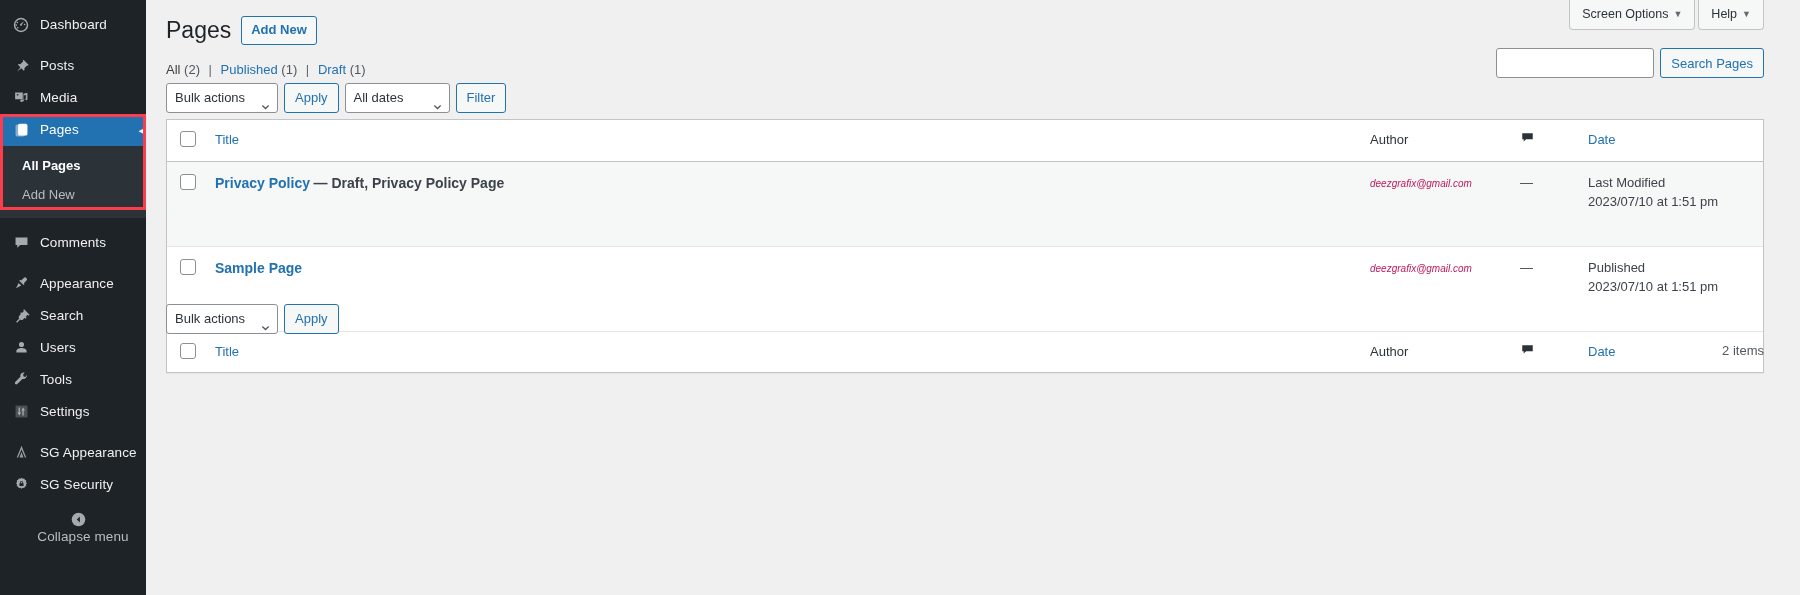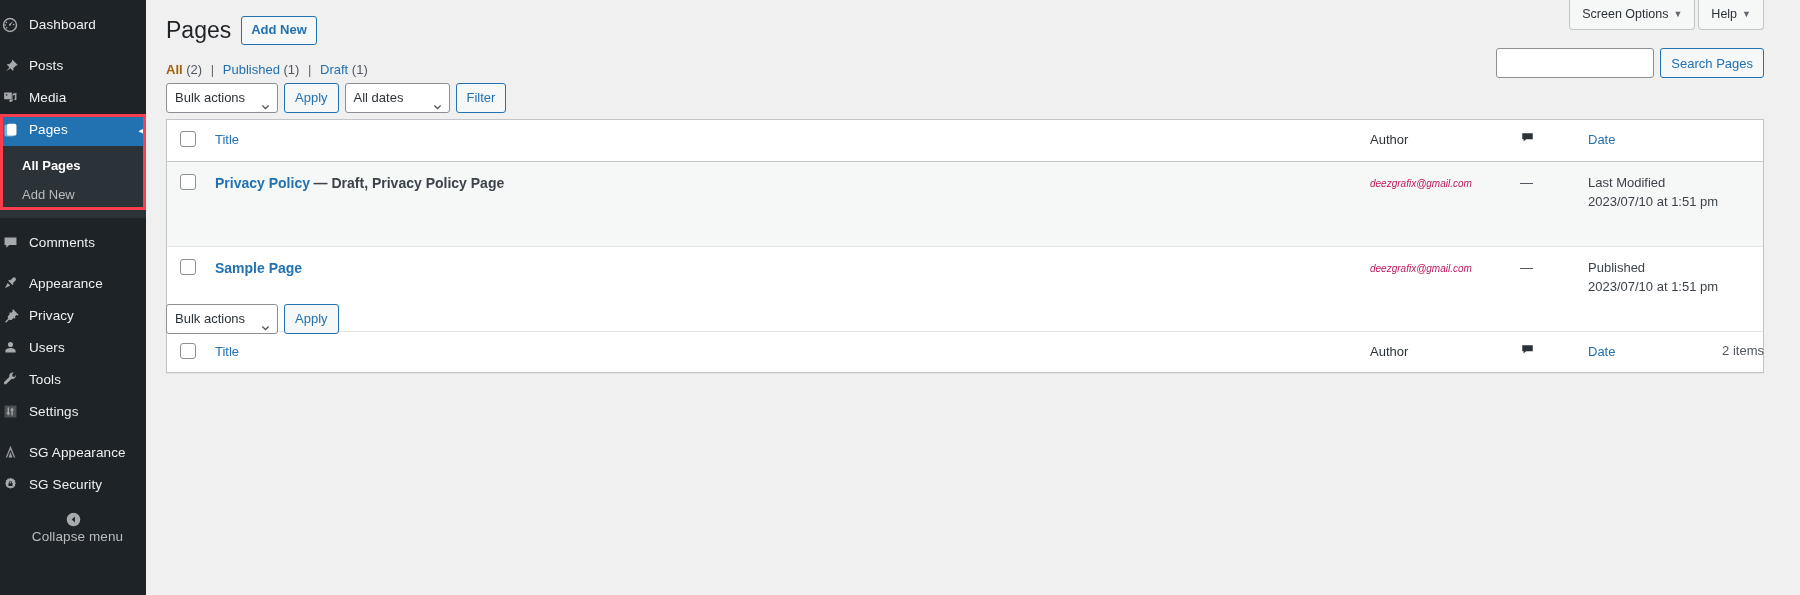--- a/index.html
+++ b/index.html
@@ -14,21 +14,21 @@
     position:relative;
   }
 
   
   #adminmenu-wrap {
     position:absolute; left:0; top:0; width:146px; height:595px;
     background:#1d2327;
   }
   .menu-item {
     display:flex; align-items:center;
-    height:32px; 
+    height:32px; padding-left:11px;
     color:#f0f0f1; font-size:13px; line-height:1;
     cursor:pointer; position:relative;
   }
   .menu-item .mi-label { margin-left:9px; font-size:13.5px; letter-spacing:.1px; }
   .menu-sep { height:9px; }
   .menu-icon {
     width:20px; height:20px; display:inline-flex;
     align-items:center; justify-content:center;
     color:#a7aaad; flex:none;
   }
@@ -87,21 +87,21 @@
     border:1px solid #2271b1; color:#2271b1; background:#f6f7f7;
     border-radius:3px; padding:2px 9px 3px 9px;
     font-size:13px; font-weight:600; cursor:pointer; line-height:1.7;
   }
 
   #subsubsub {
     position:absolute; left:20px; top:60px;
     font-size:13px; color:#50575e; line-height:1.5;
   }
   #subsubsub a { color:#2271b1; text-decoration:none; cursor:pointer; }
-  #subsubsub .cur { color:#a16207; font-weight:700;text-align:right; }
+  #subsubsub .cur { color:#404040; font-weight:400;text-align:right; }
   #subsubsub .cnt { color:#50575e; }
   #subsubsub .sep { color:#646970; margin:0 5px; }
 
   #search-area {
     position:absolute; right:20px; top:48px;
     display:flex; align-items:center; gap:6px;
   }
   #search-input {
     width:158px; height:30px;
     border:1px solid #8c8f94; border-radius:3px;
@@ -270,21 +270,21 @@
     </span>
     <span class="mi-label">Appearance</span>
   </div>
 
   <div class="menu-item">
     <span class="menu-icon">
       <svg width="17" height="17" viewBox="0 0 20 20" fill="currentColor">
           <path d="M13.1 2.6l-1.2 1.2 1 1-2.3 2.3-1-1-1.2 1.2 1 1-2 2c-.9.9-.9 2.4 0 3.3l-3.7 3.7 1.1 1.1 3.7-3.7c.9.9 2.4.9 3.3 0l2-2 1 1 1.2-1.2-1-1 2.3-2.3 1 1 1.2-1.2-6.4-6.4z"></path>
         </svg>
     </span>
-    <span class="mi-label">Privacy</span>
+    <span class="mi-label">Search</span>
   </div>
 
   <div class="menu-item">
     <span class="menu-icon">
       <svg width="17" height="17" viewBox="0 0 20 20" fill="currentColor">
           <path d="M10 3.5a3 3 0 100 6 3 3 0 000-6zm0 7.2c-3 0-6 1.5-6 3.3v2h12v-2c0-1.8-3-3.3-6-3.3z"></path>
         </svg>
     </span>
     <span class="mi-label">Users</span>
   </div>

